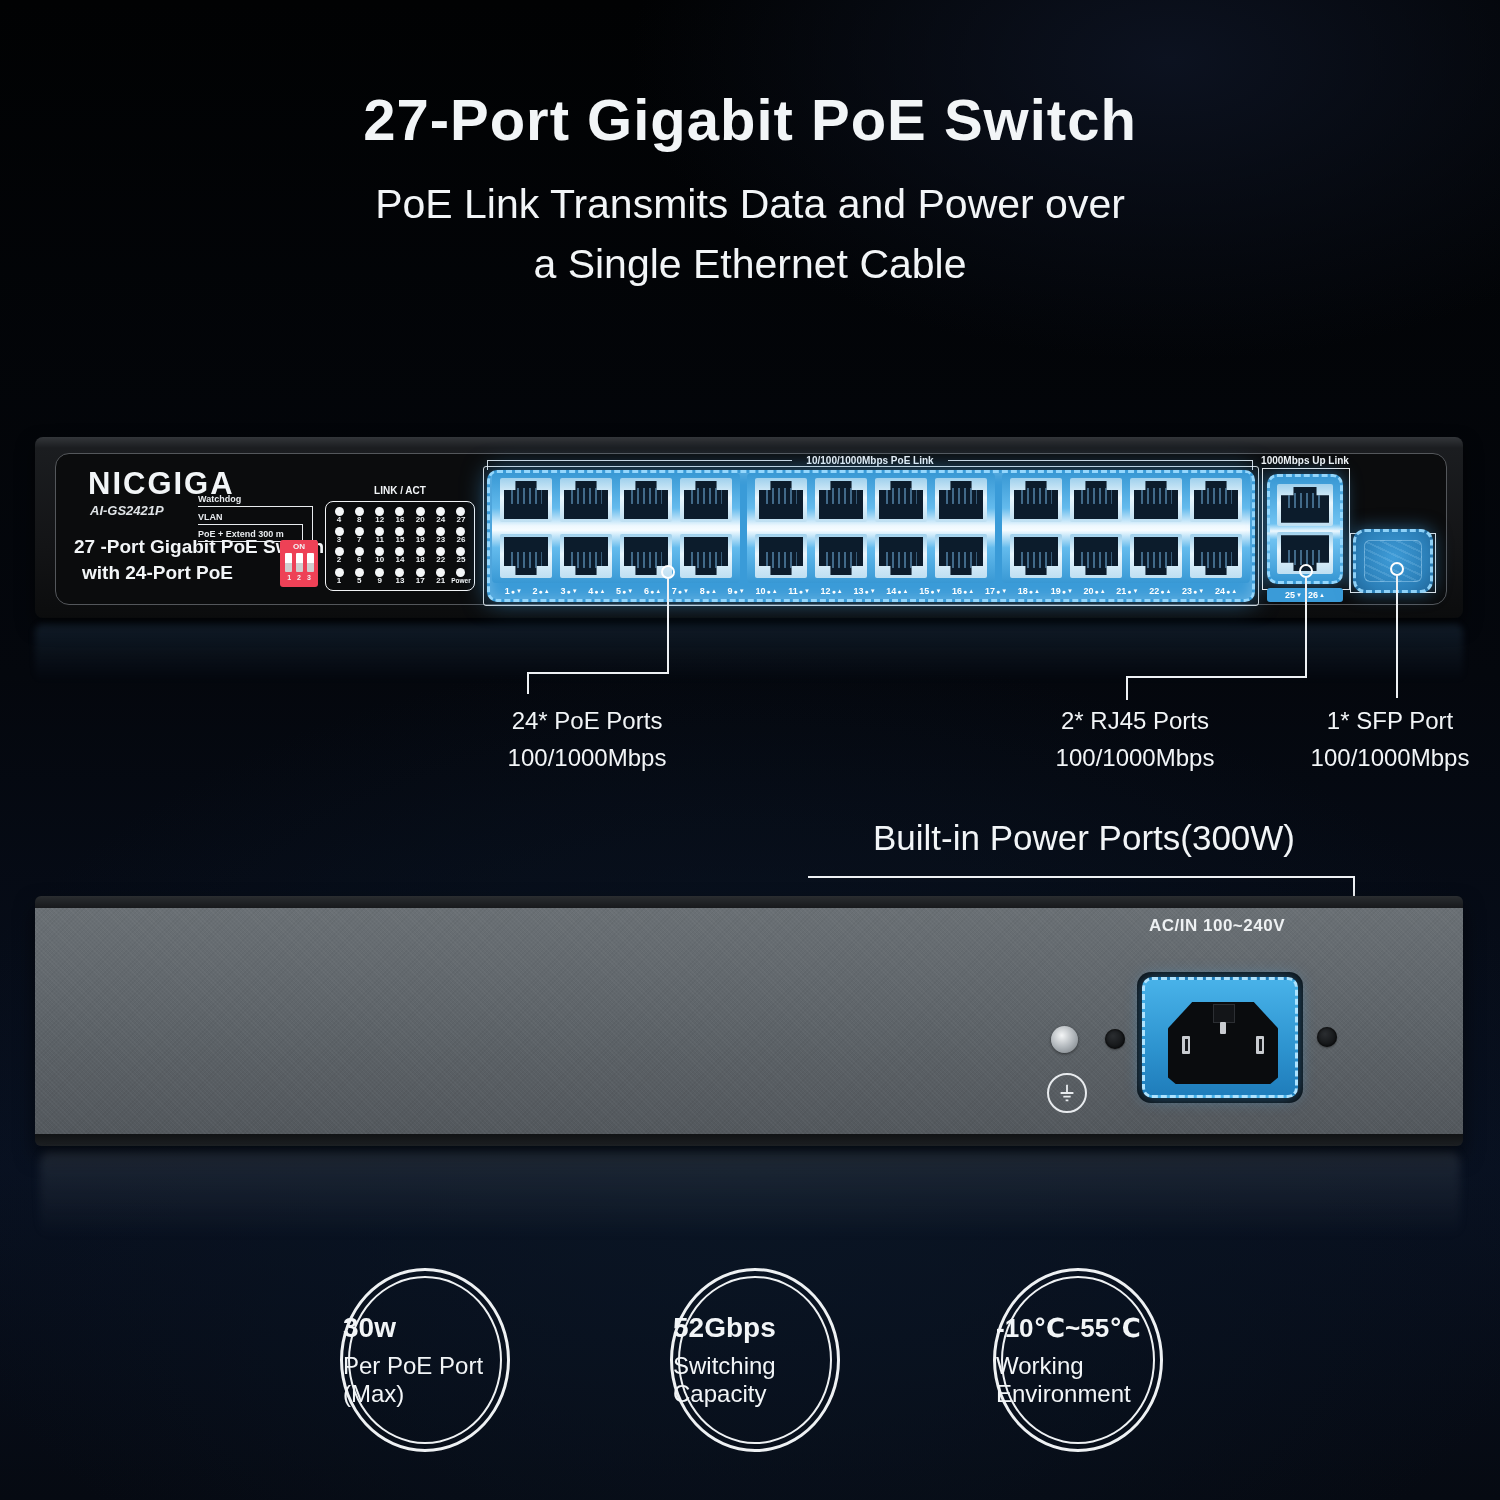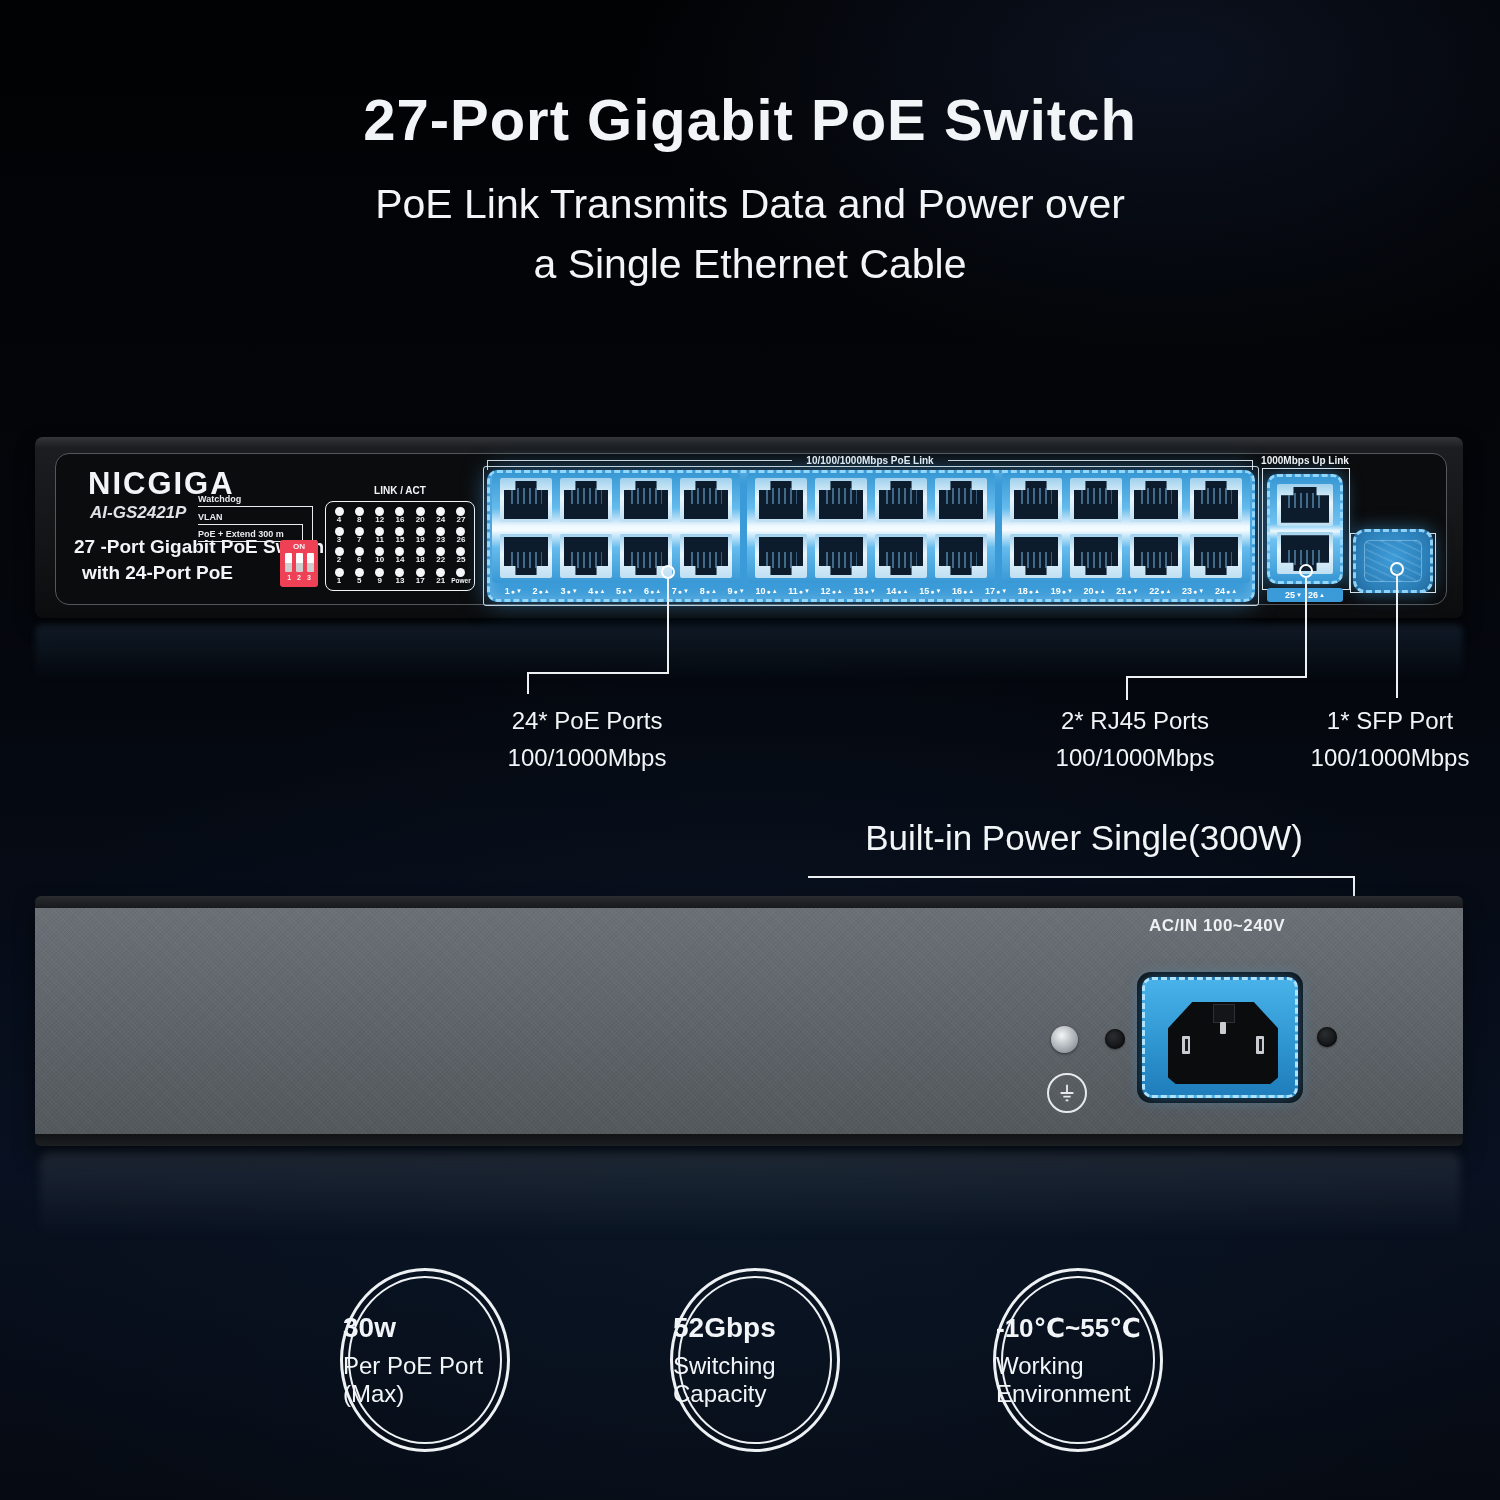--- a/index.html
+++ b/index.html
@@ -18,21 +18,21 @@
   .sub1{top:181px}.sub2{top:241px}
   
   .front-body{left:35px;top:437px;width:1428px;height:181px;border-radius:8px;
     background:linear-gradient(180deg,#33363a 0%,#1b1d20 6%,#131416 60%,#0b0c0d 100%);
     box-shadow:0 8px 18px rgba(0,0,0,.6);}
   .front-face{left:55px;top:453px;width:1390px;height:150px;border-radius:14px;
     background:#0b0c0d;border:1px solid #54575b;}
   .front-reflection{left:35px;top:624px;width:1428px;height:58px;border-radius:8px;
     background:linear-gradient(180deg,rgba(70,110,150,.20),rgba(0,0,0,0));filter:blur(3px);}
   .brand{left:88px;top:466px;font-size:31px;font-weight:bold;letter-spacing:2px;}
-  .model{left:90px;top:503px;font-size:17px;font-weight:bold;font-style:italic;color:#dfe3e6;}
+  .model{left:90px;top:503px;font-size:13px;font-weight:bold;font-style:italic;color:#dfe3e6;}
   .desc1{left:74px;top:536px;font-size:19px;font-weight:bold;}
   .desc2{left:82px;top:562px;font-size:19px;font-weight:bold;text-align:center;}
   
   .dip{left:280px;top:540px;width:38px;height:47px;background:#ee4156;border-radius:3px;
     display:flex;flex-direction:column;align-items:center;}
   .dip-on{font-size:8px;font-weight:bold;margin-top:2px;}
   .dip-sliders{display:flex;gap:4px;margin-top:2px;}
   .dip-slider{width:7px;height:19px;border-radius:1px;background:linear-gradient(180deg,#ffffff 0 55%,#cfcfcf 55%);}
   .dip-nums{font-size:7px;font-weight:bold;margin-top:2px;letter-spacing:0;word-spacing:4px;}
   .dl{border-top:1px solid #e8ebee;border-right:1px solid #e8ebee;}
@@ -557,21 +557,21 @@
   </div>
   <div class="abs callout-label" style="left:985px;top:702px;width:300px;">
     <div>2* RJ45 Ports</div>
     <div>100/1000Mbps</div>
   </div>
   <div class="abs callout-label" style="left:1255px;top:702px;width:270px;">
     <div>1* SFP Port</div>
     <div>100/1000Mbps</div>
   </div>
 
-  <div class="abs power-label">Built-in Power Single(300W)</div>
+  <div class="abs power-label">Built-in Power Ports(300W)</div>
   <div class="abs cl" style="left:808px;top:876px;width:547px;height:2px;"></div>
   <div class="abs cl" style="left:1353px;top:876px;width:2px;height:127px;"></div>
   <div class="abs cl" style="left:1315px;top:1001px;width:40px;height:2px;"></div>
   <div class="abs ring" style="left:1301px;top:995px;width:13px;height:13px;border-width:2px;"></div>
 
   <div class="abs rear-body">
     <div class="rear-top"></div>
     <div class="rear-main"></div>
     <div class="rear-bottom"></div>
   </div>

